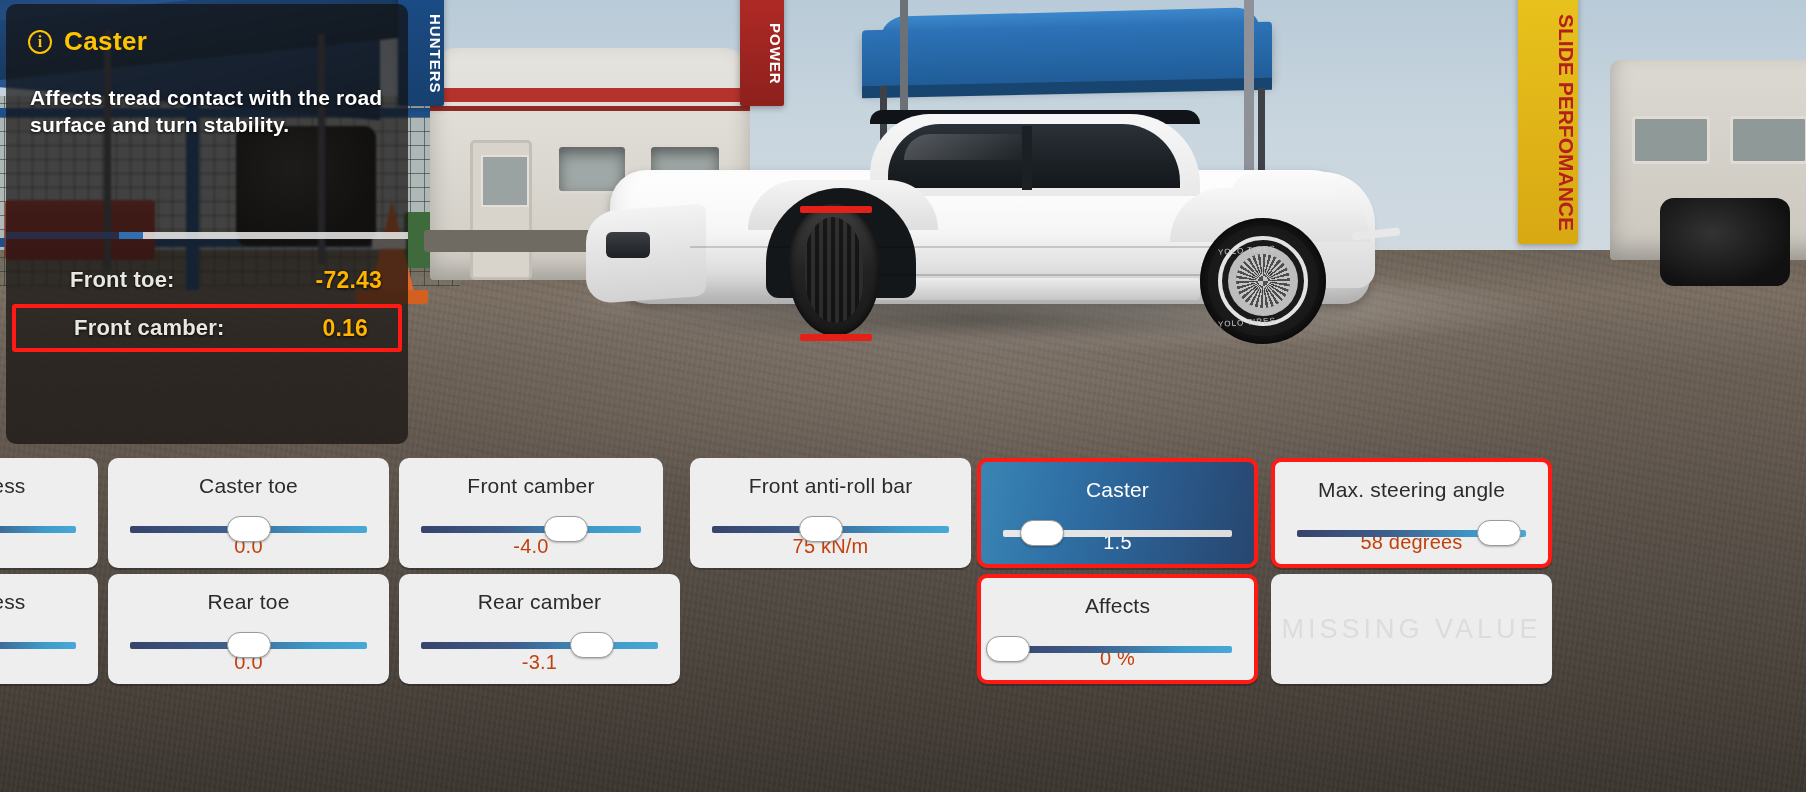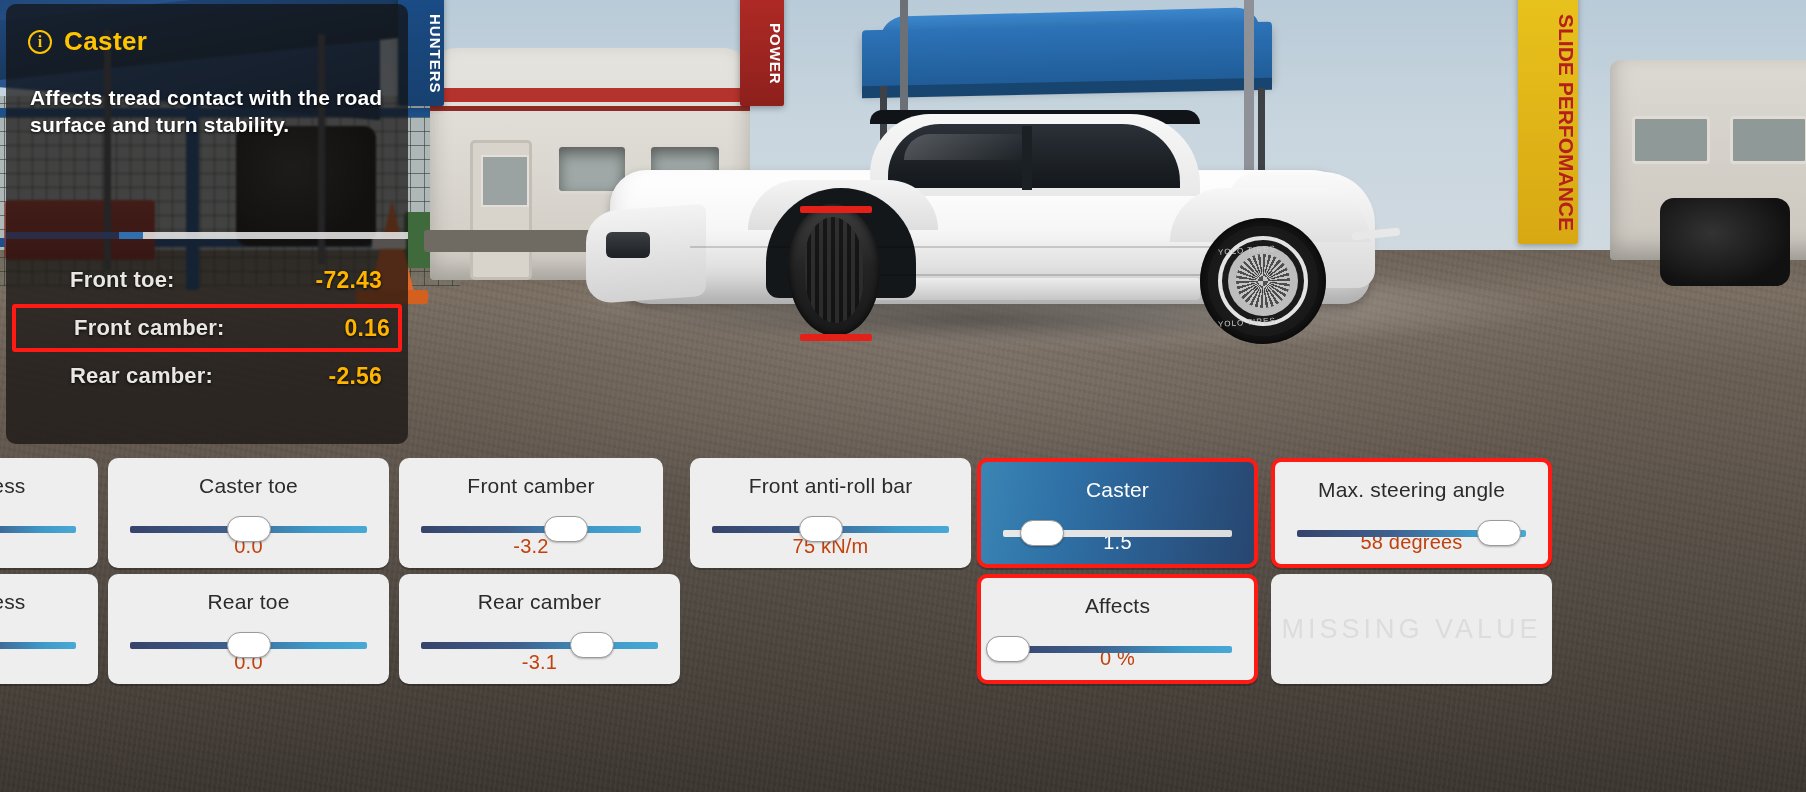--- a/index.html
+++ b/index.html
@@ -314,21 +314,21 @@
     color:#e9e7e2; font-size:22px; font-weight:bold; letter-spacing:.2px;
     text-shadow:0 1px 3px rgba(0,0,0,.9);
     margin-left:40px;
   }
   .stat-value{
     color:#ffb400; font-size:23px; font-weight:bold; letter-spacing:.2px;
     text-shadow:0 1px 3px rgba(0,0,0,.9);
   }
   .stat-row.hl{
     border:4px solid #ff1a14; border-radius:3px;
-    margin: 0 6px; padding: 0 8px 0 18px; justify-content: space-between;
+    margin: 0 6px; padding: 0 30px 0 18px; justify-content: space-between;
   }
   .panel-topslider{
     position:absolute; left:0; right:0; top:228px; height:7px;
     background: linear-gradient(90deg, rgba(30,60,110,.55) 0 28%, #2f6fb0 28% 34%, rgba(235,235,235,.85) 34% 100%);
   }
 
   
   .grid{
     position:absolute; left:0; top:452px; width:1806px; height:340px;
   }
@@ -482,24 +482,20 @@
 
     <div class="stats">
       <div class="stat-row">
         <span class="stat-label">Front toe:</span>
         <span class="stat-value">-72.43</span>
       </div>
       <div class="stat-row hl">
         <span class="stat-label">Front camber:</span>
         <span class="stat-value">0.16</span>
       </div>
-      <div class="stat-row">
-        <span class="stat-label">Rear camber:</span>
-        <span class="stat-value">-2.56</span>
-      </div>
     </div>
   </div>
 
   <div class="grid">
 
     <div class="card" style="left:-92px; top:6px; width:190px; height:110px;">
       <div class="c-title">ness</div>
       <div class="slider">
         <div class="track"></div>
       </div>
@@ -514,21 +510,21 @@
       </div>
       <div class="c-value">0.0</div>
     </div>
 
     <div class="card" style="left:399px; top:6px; width:264px; height:110px;">
       <div class="c-title">Front camber</div>
       <div class="slider">
         <div class="track"></div>
         <div class="thumb" style="left:66%;"></div>
       </div>
-      <div class="c-value">-3.2</div>
+      <div class="c-value">-4.0</div>
     </div>
 
     <div class="card" style="left:690px; top:6px; width:281px; height:110px;">
       <div class="c-title">Front anti-roll bar</div>
       <div class="slider">
         <div class="track"></div>
         <div class="thumb" style="left:46%;"></div>
       </div>
       <div class="c-value">75 kN/m</div>
     </div>

